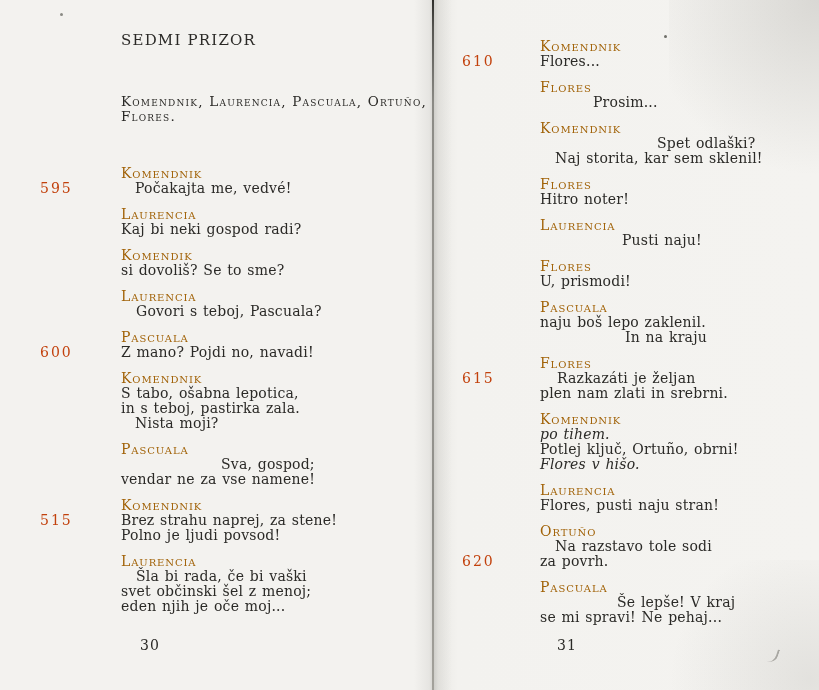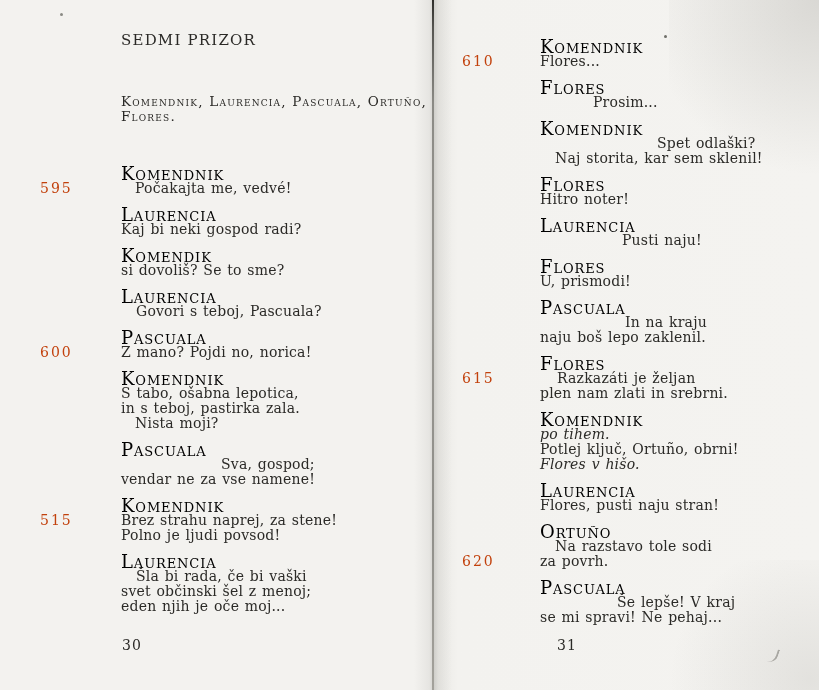--- a/index.html
+++ b/index.html
@@ -83,41 +83,41 @@
   .speeches {
     position: absolute;
     z-index: 5;
   }
   #left-speeches  { left: 121px; top: 166px; width: 228px; --noff: -81px; }
   #right-speeches { left: 540px; top: 39px;  width: 215px; --noff: -78px; }
 
   .speech { margin-bottom: 11px; }
   .speaker {
     font-variant: small-caps;
-    font-size: 18px; letter-spacing: 0.9px; line-height: 15px;
-    color: #000000;
+    font-size: 14px; letter-spacing: 0.9px; line-height: 15px;
+    color: #a16207;
     white-space: nowrap;
   }
   .vline {
     position: relative;
     font-size: 14px; line-height: 15px;
     letter-spacing: 0.2px; word-spacing: 1px;
     white-space: nowrap;
   }
   .vline.italic { font-style: italic; }
   .lineno {
     position: absolute; left: var(--noff); top: 0;
     font-size: 14px; letter-spacing: 2px; color: #c2410c;
   }
   .page-num {
     position: absolute;
     font-size: 14px; letter-spacing: 1px;
     z-index: 5;
   }
-  .page-num-left  { left: 122px; top: 637px; }
+  .page-num-left  { left: 140px; top: 637px; }
   .page-num-right { left: 557px; top: 637px; }
 </style>
 </head>
 <body>
 
 <div class="page-left"></div>
 <div class="page-right"></div>
 <div class="corner-shade-tr"></div>
 <div class="corner-shade-br"></div>
 <div class="gutter-shadow"></div>
@@ -147,21 +147,21 @@
     <div class="speech">
       <div class="speaker">Komendik</div>
       <div class="vline"><span>si dovoliš? Se to sme?</span></div>
     </div>
     <div class="speech">
       <div class="speaker">Laurencia</div>
       <div class="vline" style="padding-left: 15px;"><span>Govori s teboj, Pascuala?</span></div>
     </div>
     <div class="speech">
       <div class="speaker">Pascuala</div>
-      <div class="vline"><span class="lineno">600</span><span>Z mano? Pojdi no, norica!</span></div>
+      <div class="vline"><span class="lineno">600</span><span>Z mano? Pojdi no, navadi!</span></div>
     </div>
     <div class="speech">
       <div class="speaker">Komendnik</div>
       <div class="vline"><span>S tabo, ošabna lepotica,</span></div>
       <div class="vline"><span>in s teboj, pastirka zala.</span></div>
       <div class="vline" style="padding-left: 14px;"><span>Nista moji?</span></div>
     </div>
     <div class="speech">
       <div class="speaker">Pascuala</div>
       <div class="vline" style="padding-left: 100px;"><span>Sva, gospod;</span></div>
@@ -200,22 +200,22 @@
     <div class="speech">
       <div class="speaker">Laurencia</div>
       <div class="vline" style="padding-left: 82px;"><span>Pusti naju!</span></div>
     </div>
     <div class="speech">
       <div class="speaker">Flores</div>
       <div class="vline"><span>U, prismodi!</span></div>
     </div>
     <div class="speech">
       <div class="speaker">Pascuala</div>
+      <div class="vline"><span>naju boš lepo zaklenil.</span></div>
       <div class="vline" style="padding-left: 85px;"><span>In na kraju</span></div>
-      <div class="vline"><span>naju boš lepo zaklenil.</span></div>
     </div>
     <div class="speech">
       <div class="speaker">Flores</div>
       <div class="vline" style="padding-left: 17px;"><span class="lineno">615</span><span>Razkazáti je željan</span></div>
       <div class="vline"><span>plen nam zlati in srebrni.</span></div>
     </div>
     <div class="speech">
       <div class="speaker">Komendnik</div>
       <div class="vline italic"><span>po tihem.</span></div>
       <div class="vline"><span>Potlej ključ, Ortuño, obrni!</span></div>

